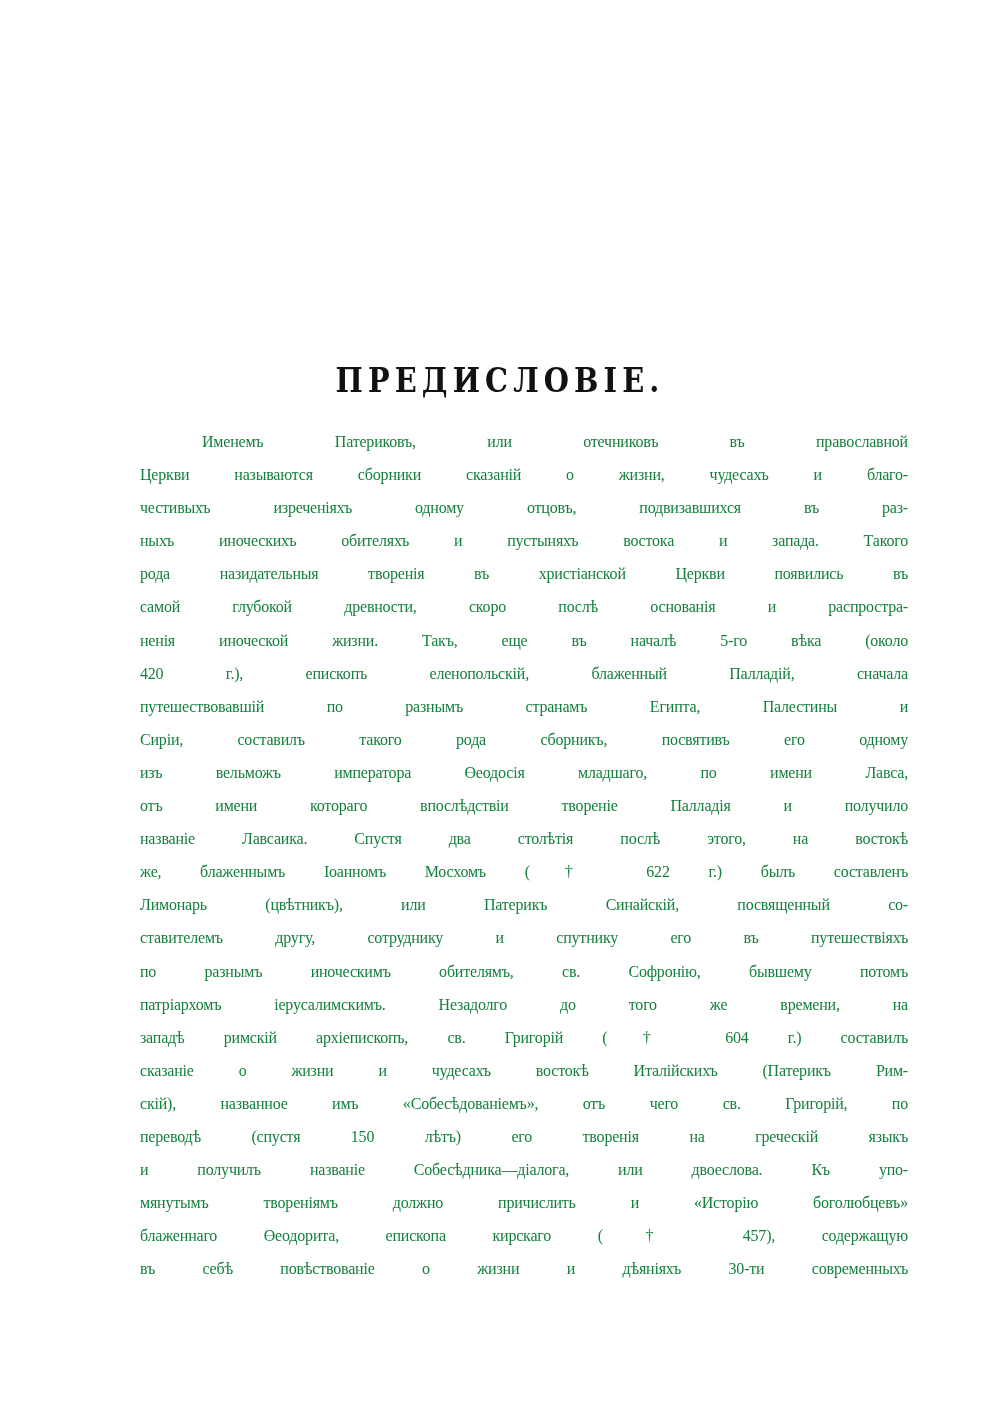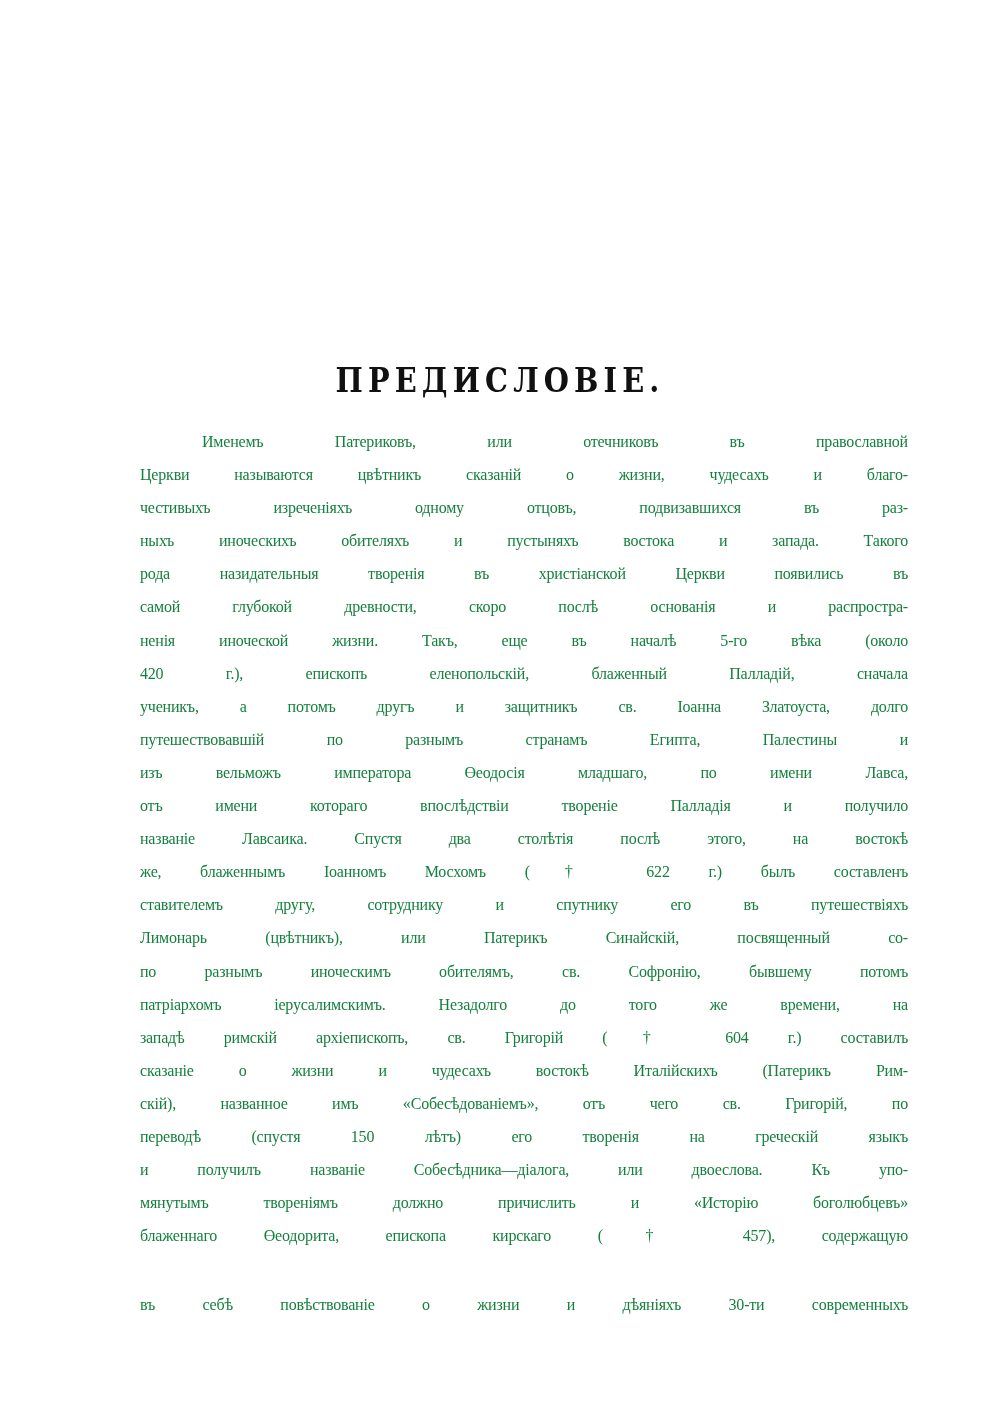--- a/index.html
+++ b/index.html
@@ -12,44 +12,44 @@
     color: #111;
   }
   .body-text { position: absolute; top: 425px; left: 140px; width: 768px; }
   .line {
     height: 33.1px; line-height: 33.1px;
     font-family: "Liberation Serif", serif; font-size: 16px;
     white-space: nowrap; text-align: justify; text-align-last: justify;
     color: #15803d; font-weight: normal; letter-spacing: -0.2px;
   }
   .line.indent { padding-left: 62px; }
-  .line.last { text-align-last: justify; margin-top: 36px; }
+  .line.last { text-align-last: justify; }
 </style>
 </head>
 <body>
 
 <div class="page">
   <div class="title">ПРЕДИСЛОВІЕ.</div>
   <div class="body-text">
     <div class="line indent">Именемъ Патериковъ, или отечниковъ въ православной</div>
-    <div class="line">Церкви называются цвѣтникъ сказаній о жизни, чудесахъ и благо-</div>
+    <div class="line">Церкви называются сборники сказаній о жизни, чудесахъ и благо-</div>
     <div class="line">честивыхъ изреченіяхъ одному отцовъ, подвизавшихся въ раз-</div>
     <div class="line">ныхъ иноческихъ обителяхъ и пустыняхъ востока и запада. Такого</div>
     <div class="line">рода назидательныя творенія въ христіанской Церкви появились въ</div>
     <div class="line">самой глубокой древности, скоро послѣ основанія и распростра-</div>
     <div class="line">ненія иноческой жизни. Такъ, еще въ началѣ 5-го вѣка (около</div>
     <div class="line">420 г.), епископъ еленопольскій, блаженный Палладій, сначала</div>
-    <div class="line">ученикъ, а потомъ другъ и защитникъ св. Іоанна Златоуста, долго</div>
     <div class="line">путешествовавшій по разнымъ странамъ Египта, Палестины и</div>
+    <div class="line">Сиріи, составилъ такого рода сборникъ, посвятивъ его одному</div>
     <div class="line">изъ вельможъ императора Өеодосія младшаго, по имени Лавса,</div>
     <div class="line">отъ имени котораго впослѣдствіи твореніе Палладія и получило</div>
     <div class="line">названіе Лавсаика. Спустя два столѣтія послѣ этого, на востокѣ</div>
     <div class="line">же, блаженнымъ Іоанномъ Мосхомъ († 622 г.) былъ составленъ</div>
+    <div class="line">Лимонарь (цвѣтникъ), или Патерикъ Синайскій, посвященный со-</div>
     <div class="line">ставителемъ другу, сотруднику и спутнику его въ путешествіяхъ</div>
-    <div class="line">Лимонарь (цвѣтникъ), или Патерикъ Синайскій, посвященный со-</div>
     <div class="line">по разнымъ иноческимъ обителямъ, св. Софронію, бывшему потомъ</div>
     <div class="line">патріархомъ іерусалимскимъ. Незадолго до того же времени, на</div>
     <div class="line">западѣ римскій архіепископъ, св. Григорій († 604 г.) составилъ</div>
     <div class="line">сказаніе о жизни и чудесахъ востокѣ Италійскихъ (Патерикъ Рим-</div>
     <div class="line">скій), названное имъ «Собесѣдованіемъ», отъ чего св. Григорій, по</div>
     <div class="line">переводѣ (спустя 150 лѣтъ) его творенія на греческій языкъ</div>
     <div class="line">и получилъ названіе Собесѣдника—діалога, или двоеслова. Къ упо-</div>
     <div class="line">мянутымъ твореніямъ должно причислить и «Исторію боголюбцевъ»</div>
     <div class="line">блаженнаго Өеодорита, епископа кирскаго († 457), содержащую</div>
     <div class="line last">въ себѣ повѣствованіе о жизни и дѣяніяхъ 30-ти современныхъ</div>

